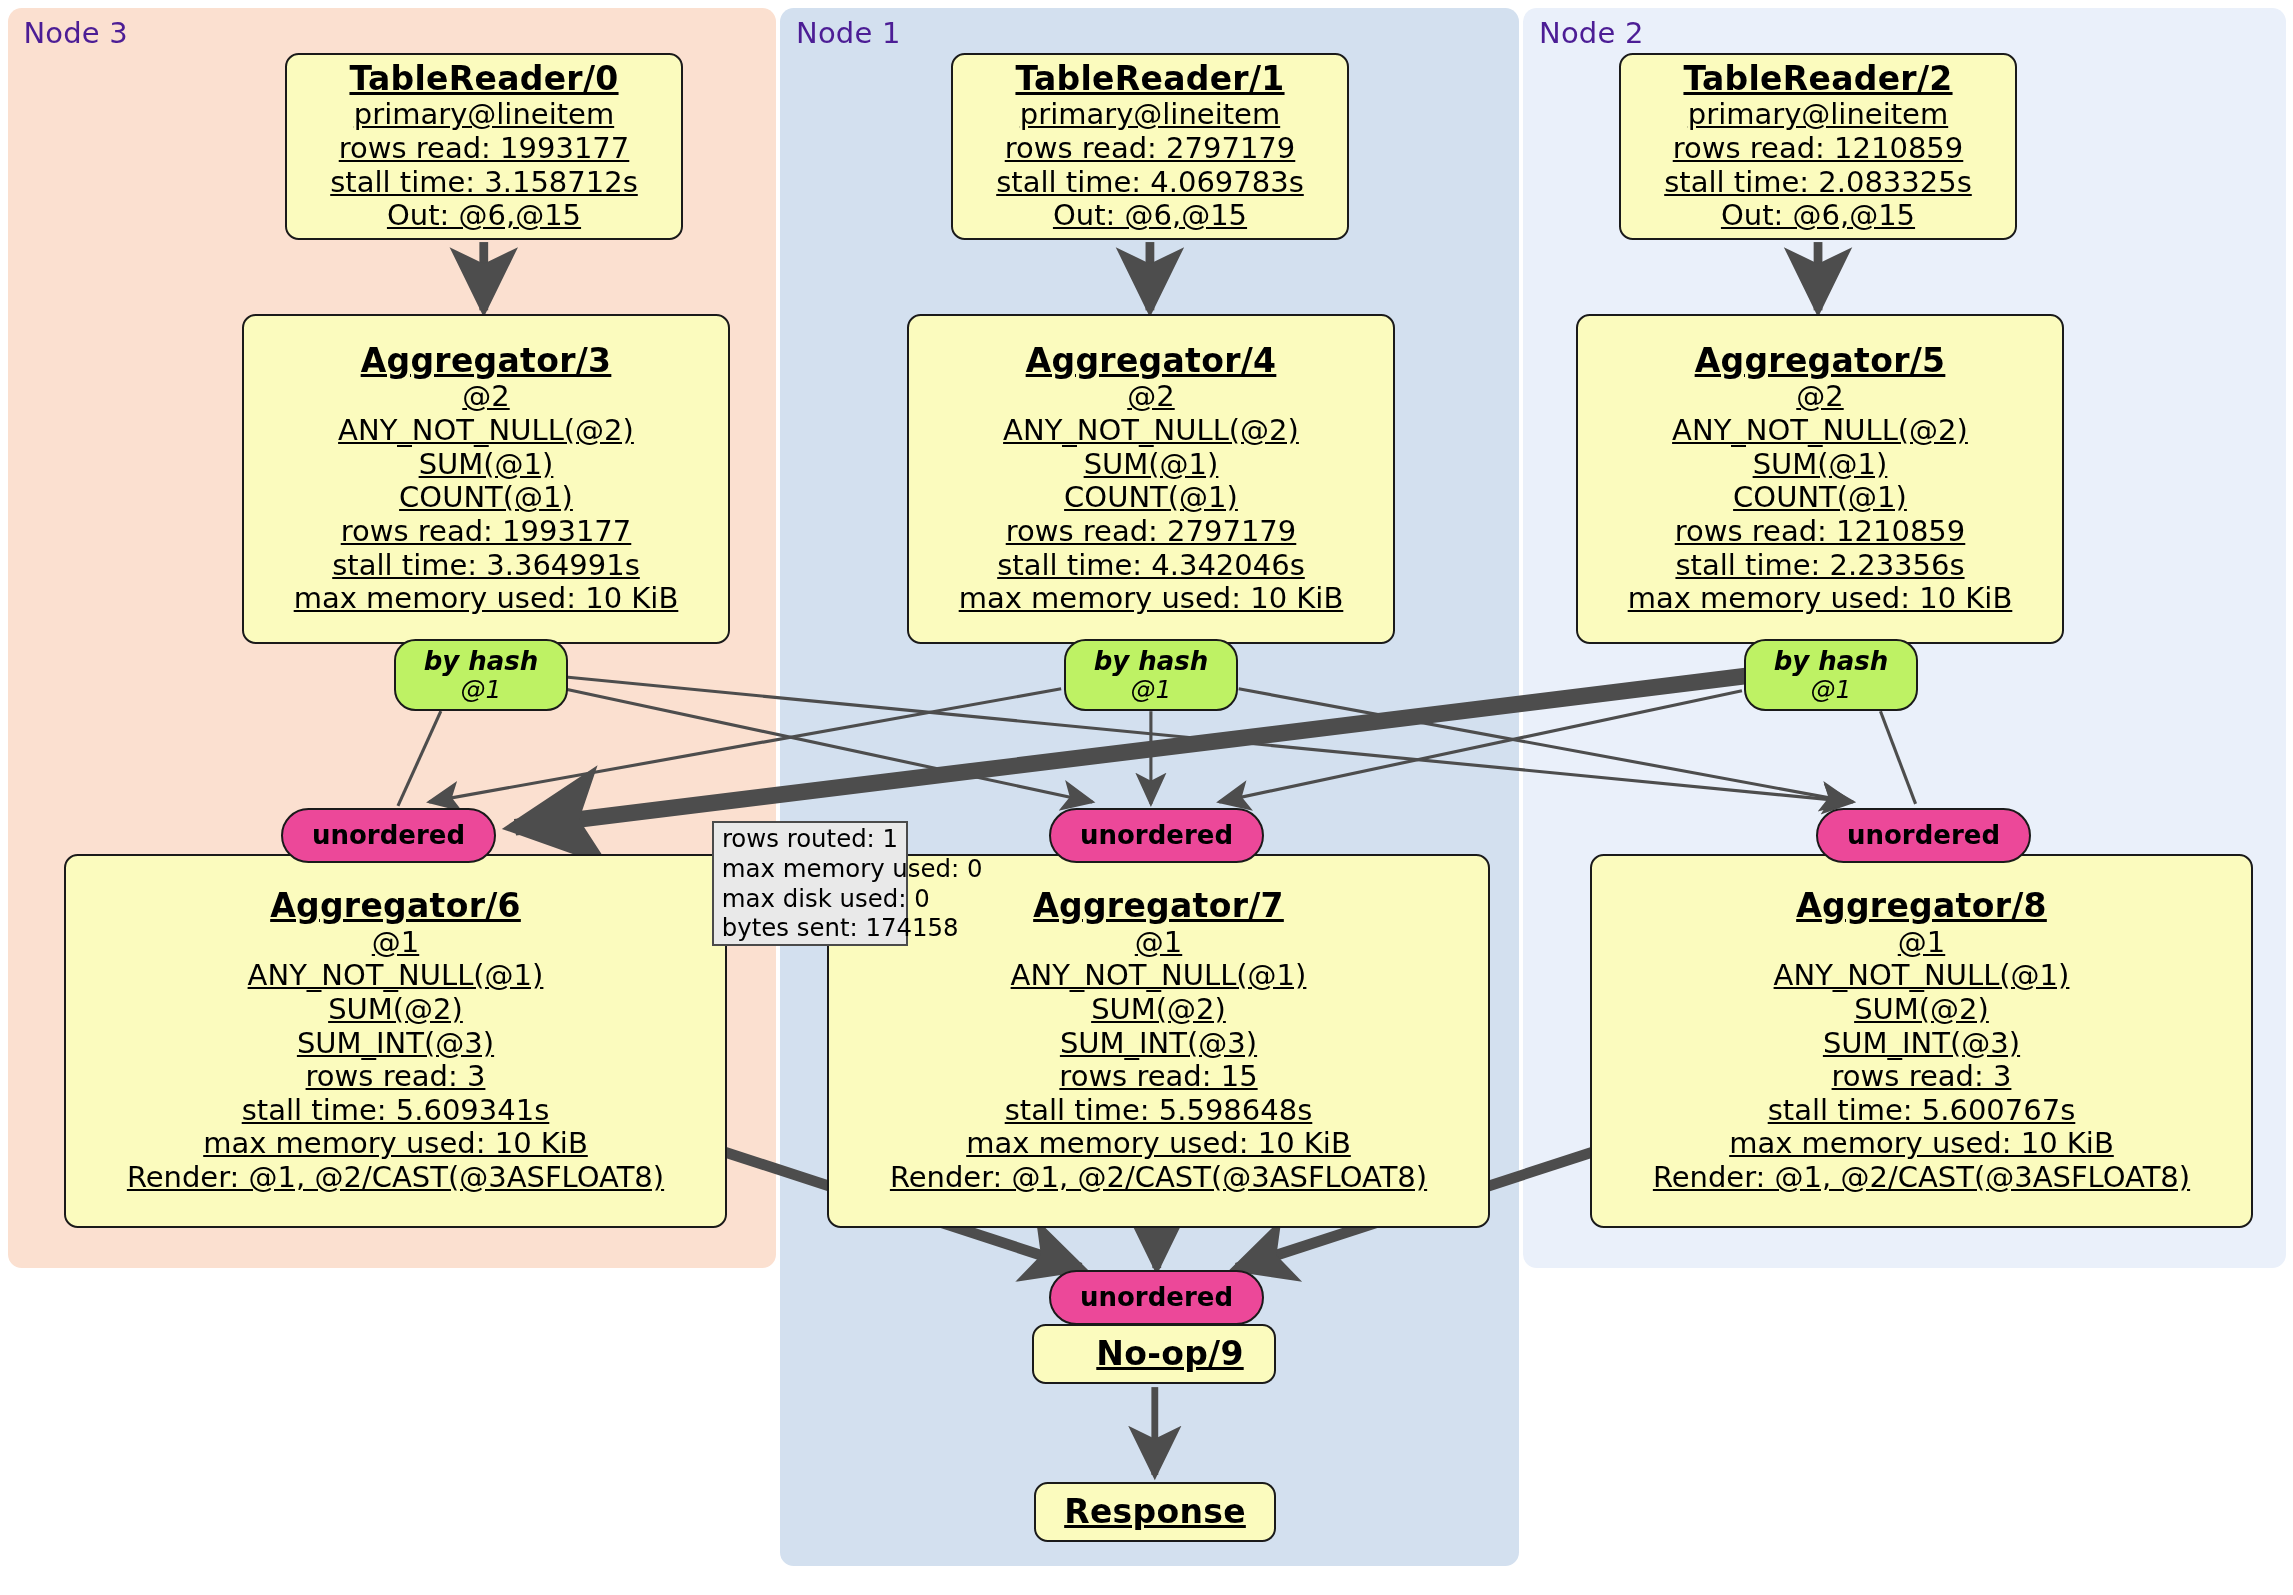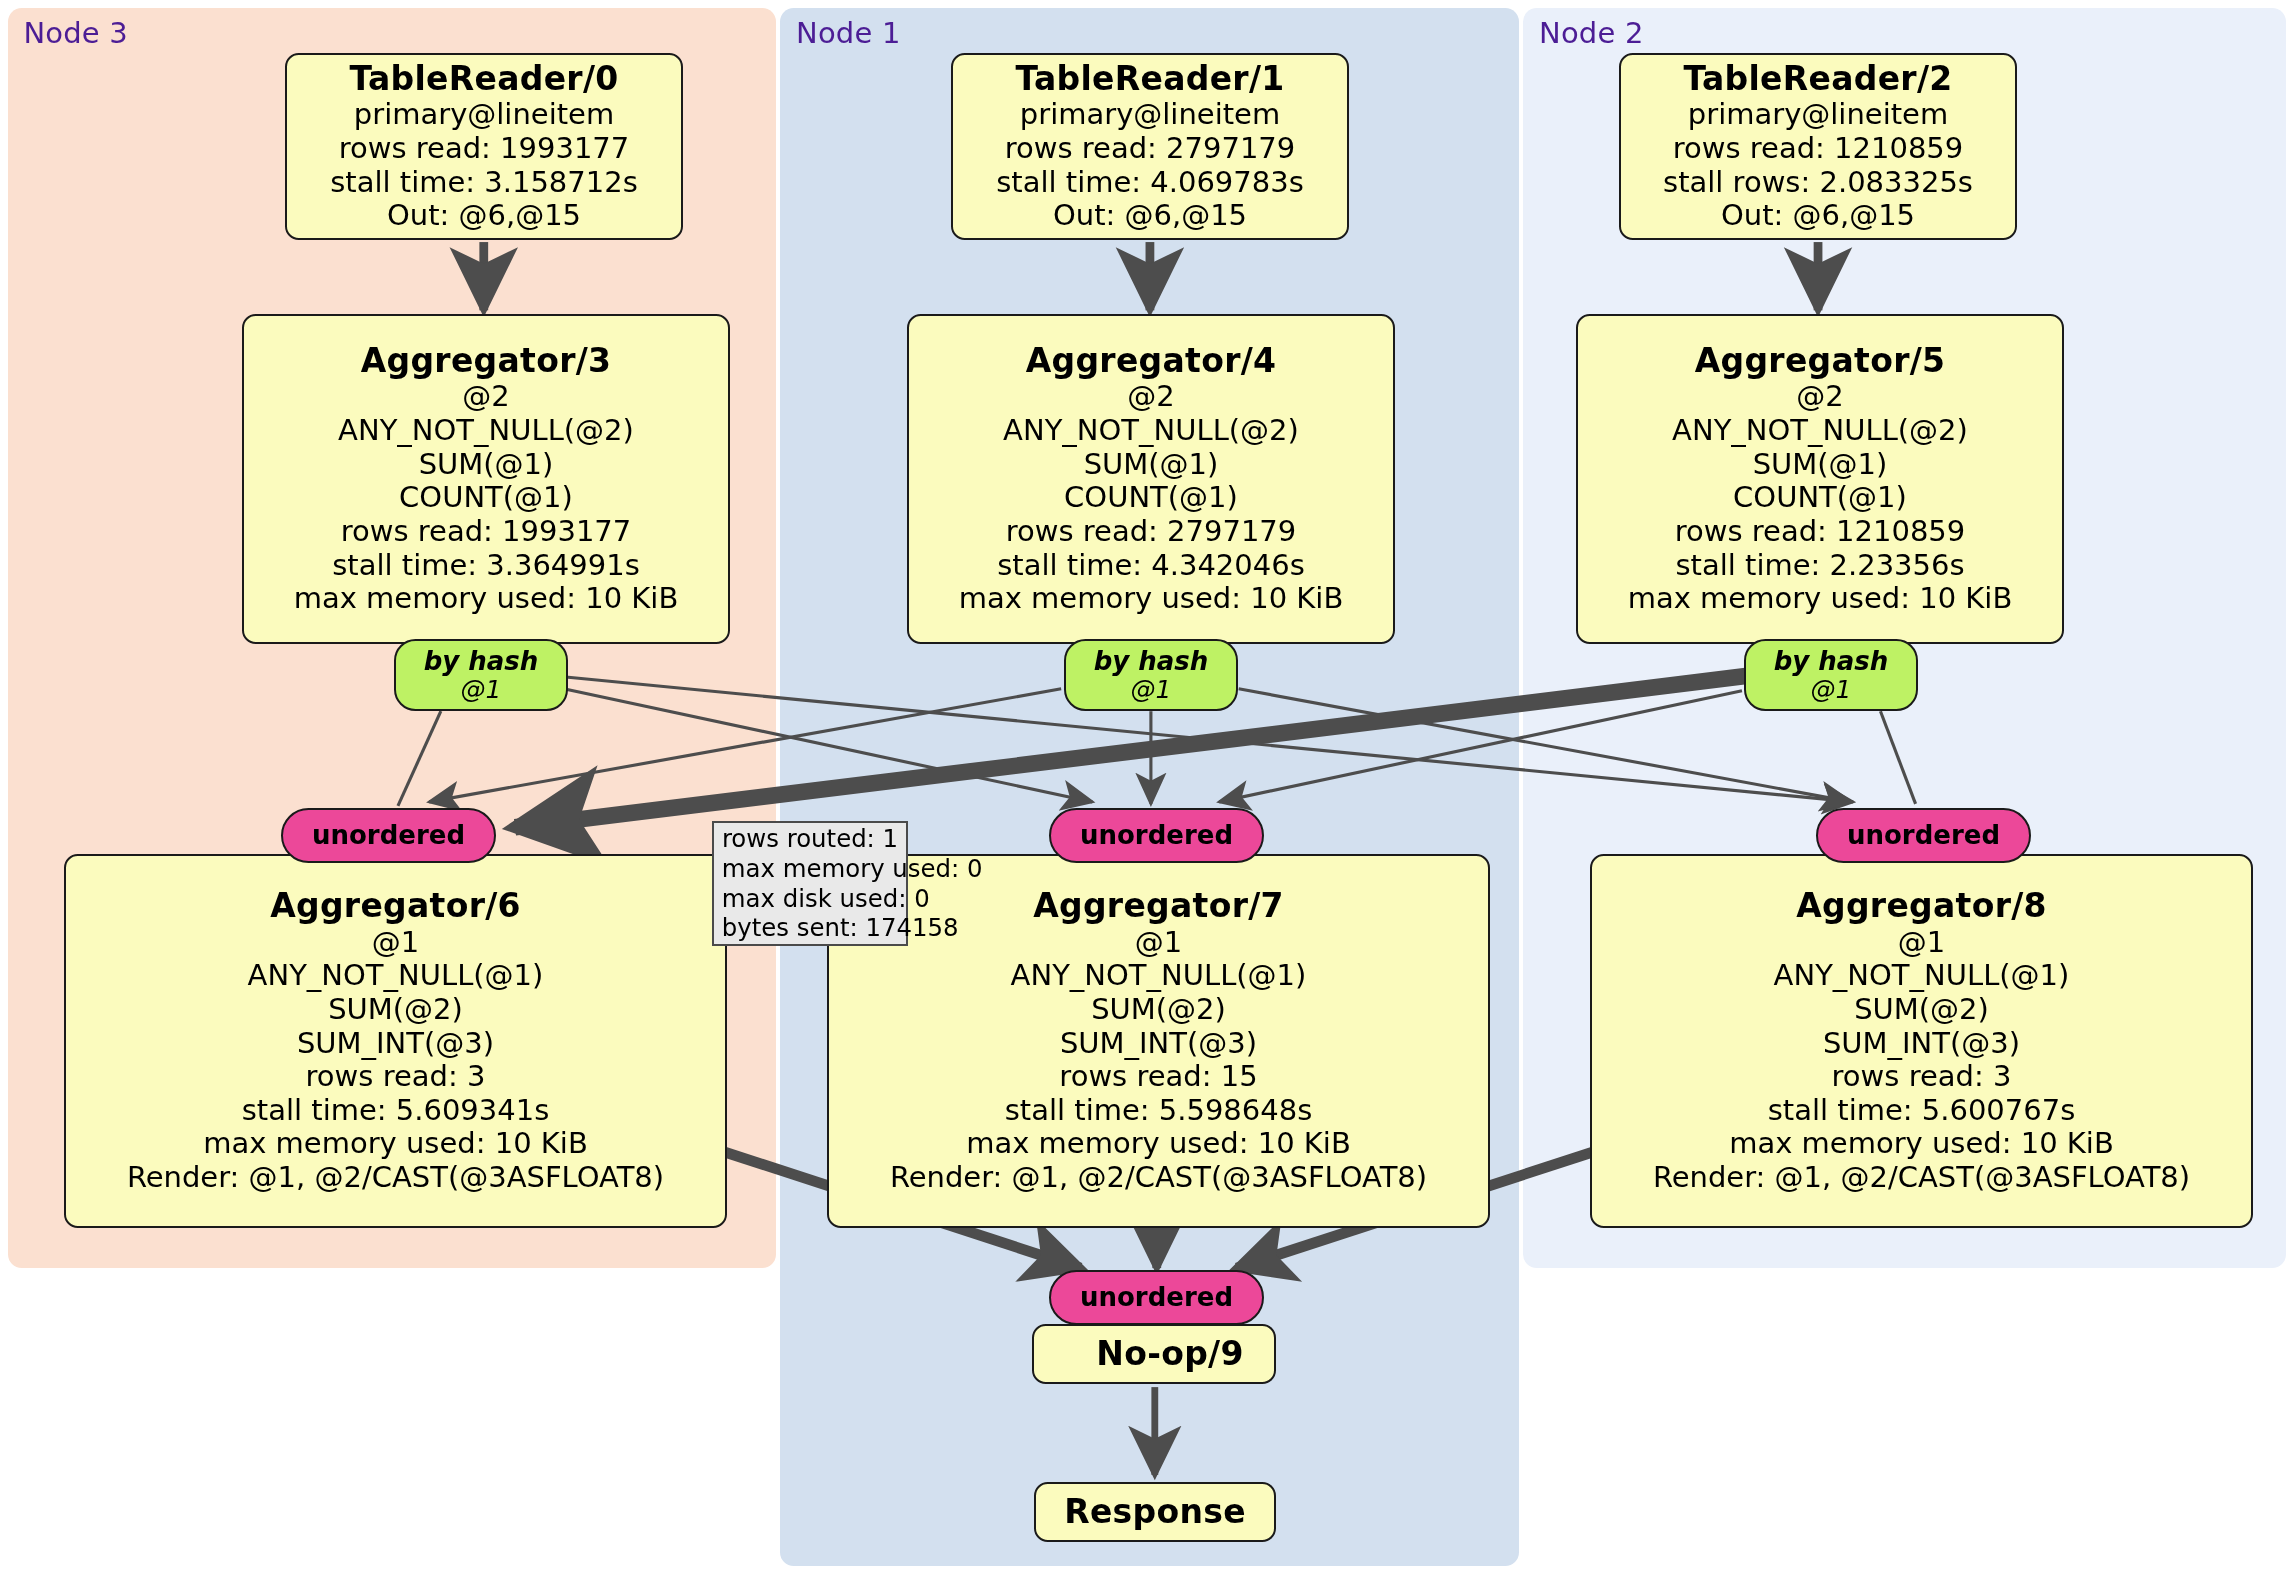--- a/index.html
+++ b/index.html
@@ -10,21 +10,21 @@
   
   .cluster{position:absolute;border-radius:13.7px;}
   .cluster-label{position:absolute;font-size:29px;color:#4c1d95;
                  font-family:"DejaVu Sans","Liberation Sans",sans-serif;
                  letter-spacing:0.2px;}
 
   
   .node{position:absolute;box-sizing:border-box;border:2.9px solid #1a1a1a;
         border-radius:13.7px;background:#fbfbbe;text-align:center;
         display:flex;flex-direction:column;justify-content:center;
-        align-items:center;line-height:1.16;}
+        align-items:center;line-height:1.16;text-decoration:underline;}
   .node .ttl{font-weight:bold;font-size:33px;color:#000;letter-spacing:0.3px;}
   .node .ln{font-size:29px;color:#000;white-space:nowrap;}
 
   .pill{position:absolute;box-sizing:border-box;border:2.9px solid #1a1a1a;
         border-radius:39px;text-align:center;display:flex;flex-direction:column;
         justify-content:center;align-items:center;line-height:1.1;z-index:6;}
   .pill.hash{background:#bef264;border-radius:21.5px;font-style:italic;}
   .pill.unord{background:#ec4899;align-items:center;}
   .pill .ttl{font-weight:bold;font-size:26px;color:#000;}
   .pill .ln{font-size:25px;color:#000;}
@@ -132,21 +132,21 @@
         <div class="ttl">TableReader/1</div>
         <div class="ln">primary@lineitem</div>
         <div class="ln">rows read: 2797179</div>
         <div class="ln">stall time: 4.069783s</div>
         <div class="ln">Out: @6,@15</div>
       </div>
       <div class="node" style="left: 1619px; top: 53px; width: 398px; height: 187px; z-index: 5;">
         <div class="ttl">TableReader/2</div>
         <div class="ln">primary@lineitem</div>
         <div class="ln">rows read: 1210859</div>
-        <div class="ln">stall rows: 2.083325s</div>
+        <div class="ln">stall time: 2.083325s</div>
         <div class="ln">Out: @6,@15</div>
       </div>
       <div class="node" style="left: 242px; top: 314px; width: 488px; height: 330px; z-index: 5;">
         <div class="ttl">Aggregator/3</div>
         <div class="ln">@2</div>
         <div class="ln">ANY_NOT_NULL(@2)</div>
         <div class="ln">SUM(@1)</div>
         <div class="ln">COUNT(@1)</div>
         <div class="ln">rows read: 1993177</div>
         <div class="ln">stall time: 3.364991s</div>

